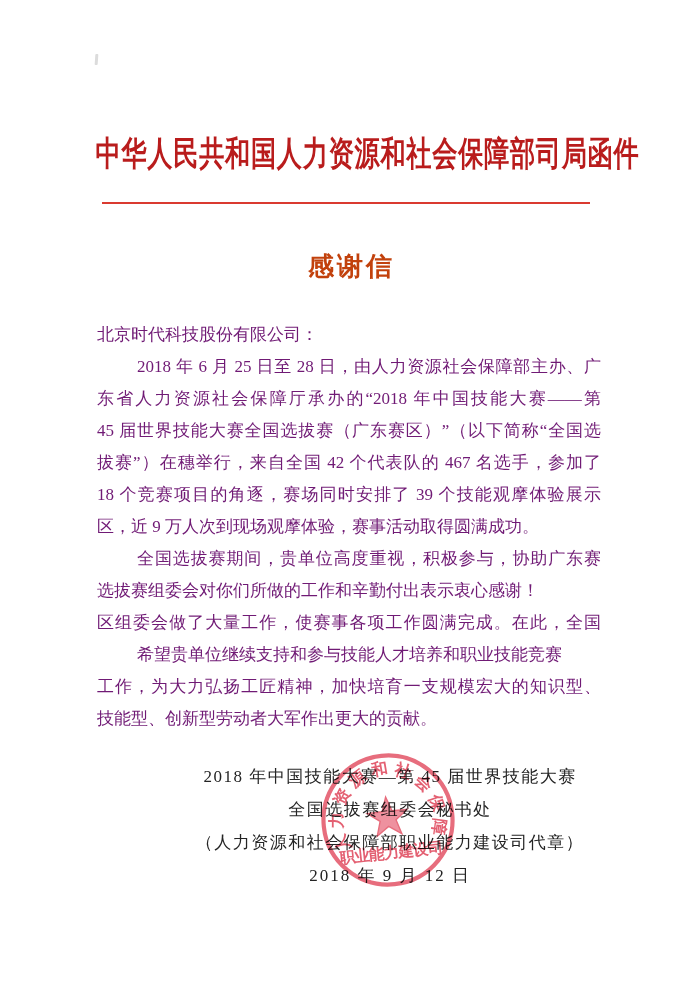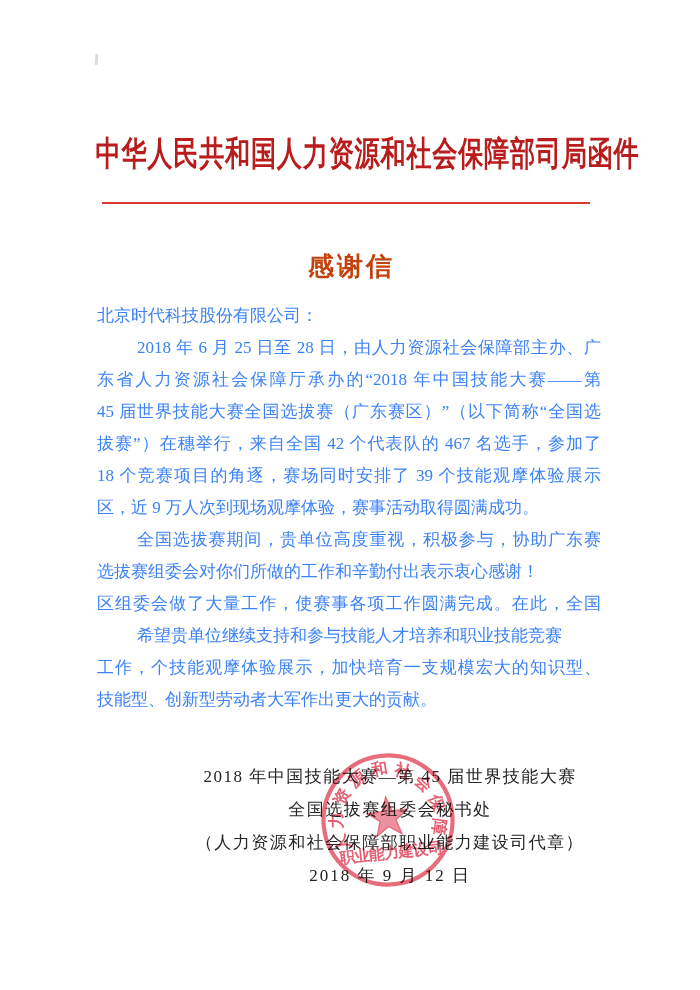--- a/index.html
+++ b/index.html
@@ -37,23 +37,23 @@
     background:#da3a30;
   }
   .doc-title {
     position:absolute; top:249px; left:0; width:700px;
     text-align:center;
     font-size:26px; font-weight:bold;
     color:#c2410c;
     letter-spacing:3px; text-indent:3px;
   }
   .letter-body {
-    position:absolute; left:97px; top:300px;
+    position:absolute; left:97px; top:319px;
     width:504px;
-    color:#3b82f6;
+    color:#701a75;
   }
   .body-line {
     height:32px; line-height:32px;
     font-size:17px;
     text-align:justify;
     text-align-last:justify;
     overflow:hidden;
     white-space:normal;
   }
   .body-line.no-stretch { text-align-last:left; }
@@ -98,21 +98,21 @@
     <div class="body-line indent">2018 年 6 月 25 日至 28 日，由人力资源社会保障部主办、广</div>
     <div class="body-line">东省人力资源社会保障厅承办的“2018 年中国技能大赛——第</div>
     <div class="body-line">45 届世界技能大赛全国选拔赛（广东赛区）”（以下简称“全国选</div>
     <div class="body-line">拔赛”）在穗举行，来自全国 42 个代表队的 467 名选手，参加了</div>
     <div class="body-line">18 个竞赛项目的角逐，赛场同时安排了 39 个技能观摩体验展示</div>
     <div class="body-line no-stretch">区，近 9 万人次到现场观摩体验，赛事活动取得圆满成功。</div>
     <div class="body-line indent">全国选拔赛期间，贵单位高度重视，积极参与，协助广东赛</div>
     <div class="body-line no-stretch">选拔赛组委会对你们所做的工作和辛勤付出表示衷心感谢！</div>
     <div class="body-line">区组委会做了大量工作，使赛事各项工作圆满完成。在此，全国</div>
     <div class="body-line indent no-stretch">希望贵单位继续支持和参与技能人才培养和职业技能竞赛</div>
-    <div class="body-line">工作，个技能观摩体验展示，加快培育一支规模宏大的知识型、</div>
+    <div class="body-line">工作，为大力弘扬工匠精神，加快培育一支规模宏大的知识型、</div>
     <div class="body-line no-stretch">技能型、创新型劳动者大军作出更大的贡献。</div>
   </div>
 
   <div class="signature">
     <div class="sig-line">2018 年中国技能大赛—第 45 届世界技能大赛</div>
     <div class="sig-line">全国选拔赛组委会秘书处</div>
     <div class="sig-line">（人力资源和社会保障部职业能力建设司代章）</div>
     <div class="sig-line date-line">2018 年 9 月 12 日</div>
   </div>
 

